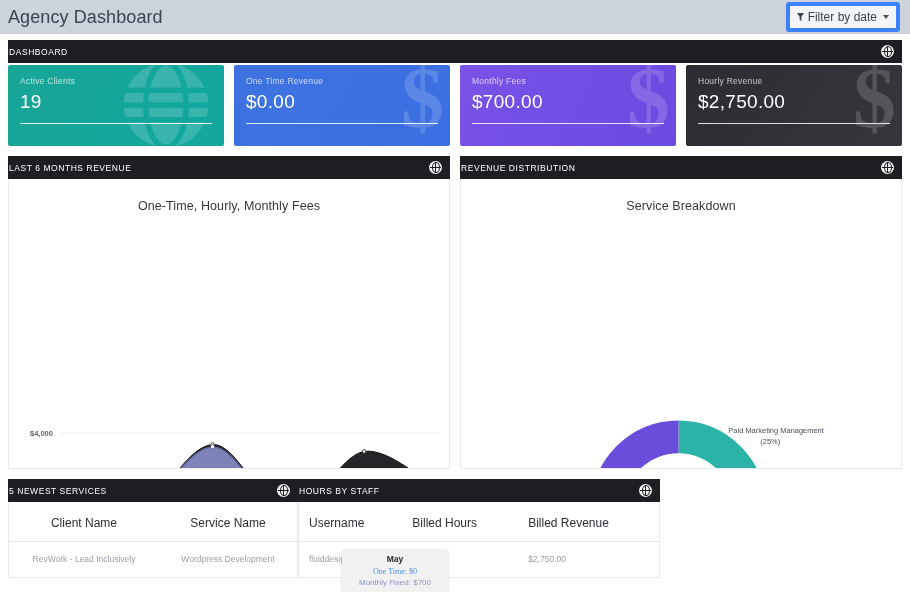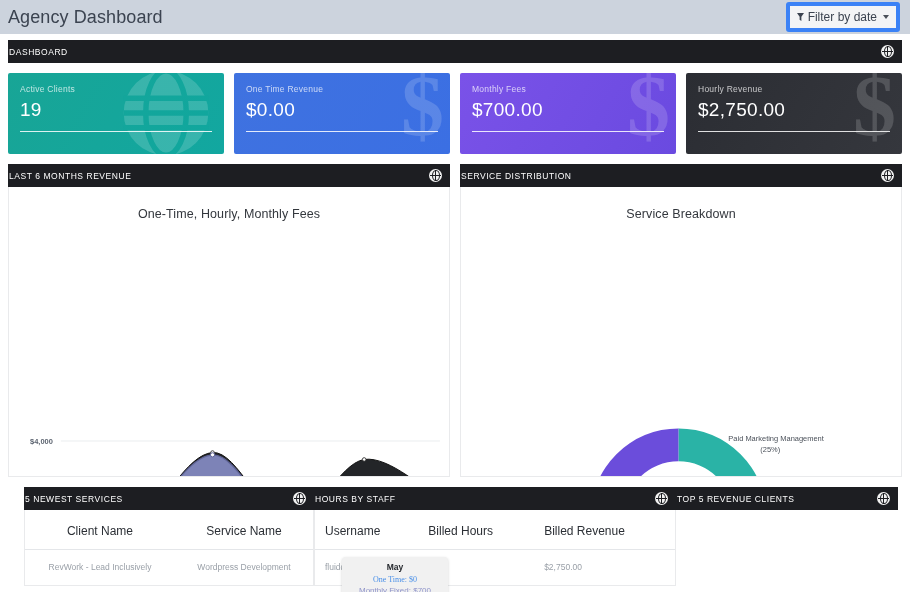--- a/index.html
+++ b/index.html
@@ -43,21 +43,21 @@
     content: ""; position: absolute; background: #1d1e22;
   }
   .widget-icon::before { left: 1px; right: 1px; top: 6px; height: 1px; }
   .widget-icon::after  { top: 1px; bottom: 1px; left: 6px; width: 1px; }
   .widget-icon i {
     position: absolute; left: 2.5px; top: 1px; width: 8px; height: 11px;
     border: 1px solid #1d1e22; border-radius: 50%;
   }
 
   
-  .cards { display: flex; gap: 10px; margin-top: 10px; }
+  .cards { display: flex; gap: 10px; margin-top: 2px; }
   .card {
     flex: 1; height: 81px; border-radius: 2px; position: relative;
     overflow: hidden; padding: 11px 12px 0 12px; color: #fff;
   }
   .card .label { font-size: 8.5px; opacity: .72; letter-spacing: .25px; position: relative; z-index: 2; }
   .card .value { font-size: 19px; font-weight: 400; margin-top: 5px; position: relative; z-index: 2; letter-spacing: .3px; }
   .card .rule {
     position: absolute; left: 12px; right: 12px; top: 58px;
     height: 1px; background: rgba(255,255,255,.85); z-index: 2;
   }
@@ -88,21 +88,21 @@
   .tooltip {
     position: absolute; left: 333px; top: 370px; width: 106px;
     background: #f1f1f1; border-radius: 4px; padding: 5px 6px 6px;
     text-align: center; box-shadow: 0 1px 3px rgba(0,0,0,.18);
   }
   .tooltip .t-title { font-size: 8.5px; font-weight: 700; color: #26292e; margin-bottom: 2px; }
   .tooltip .t-row { font-size: 8px; line-height: 11px; }
   .donut-lbl { font-size: 7.5px; fill: #4b515a; }
 
   
-  .bottom { display: flex; gap: 0; margin-top: 10px; margin-left: 16px; }
+  .bottom { display: flex; gap: 0; margin-top: 10px; }
   .tbl-wrap { background:#fff; border:1px solid #e9eaec; border-top: none; }
   table { width: 100%; border-collapse: collapse; }
   th {
     font-size: 12px; color: #2b2f35; font-weight: 400;
     padding: 14px 8px 11px; text-align: center; border-bottom: 1px solid #e4e6e9;
   }
   td {
     font-size: 8.5px; color: #9aa0a8; padding: 11px 8px; text-align: center;
     vertical-align: top; line-height: 13px;
   }
@@ -226,21 +226,21 @@
             <div class="t-title">May</div>
             <div class="t-row" style="color: rgb(74, 144, 232); font-family: Liberation Serif, serif;">One Time: $0</div>
             <div class="t-row" style="color: rgb(142, 147, 201);">Monthly Fixed: $700</div>
 
           </div>
         </div>
       </div>
 
       <div class="col">
         <div class="panel-head">
-          <span>SERVICE DISTRIBUTION</span>
+          <span>REVENUE DISTRIBUTION</span>
           <span class="widget-icon">
               <i></i>
             </span>
         </div>
         <div class="chart-box">
           <div class="chart-title">Service Breakdown</div>
           <svg class="plot" id="donut-svg" viewBox="0 0 441 290">
               <path d="M 218 242 A 88 88 0 0 1 306 330 L 273 330 A 55 55 0 0 0 218 275 Z" fill="#2ab3a6"></path>
               <path d="M 306 330 A 88 88 0 0 1 218 418 L 218 385 A 55 55 0 0 0 273 330 Z" fill="#2384dd"></path>
               <path d="M 218 418 A 88 88 0 0 1 217.99999999999997 242 L 218 275 A 55 55 0 0 0 218 385 Z" fill="#6b4ddb"></path>
@@ -303,22 +303,16 @@
               <td style="text-align:left;padding-left:10px">fluiddesign</td>
               <td style="text-align:left">22.5</td>
               <td style="text-align:left">$2,750.00</td>
             </tr>
               </tbody>
           </table>
         </div>
       </div>
 
       <div style="width:222px">
-        <div class="panel-head">
-          <span>TOP 5 REVENUE CLIENTS</span>
-          <span class="widget-icon">
-              <i></i>
-            </span>
-        </div>
       </div>
     </div>
   </div>
 </div>
 
 </body></html>

